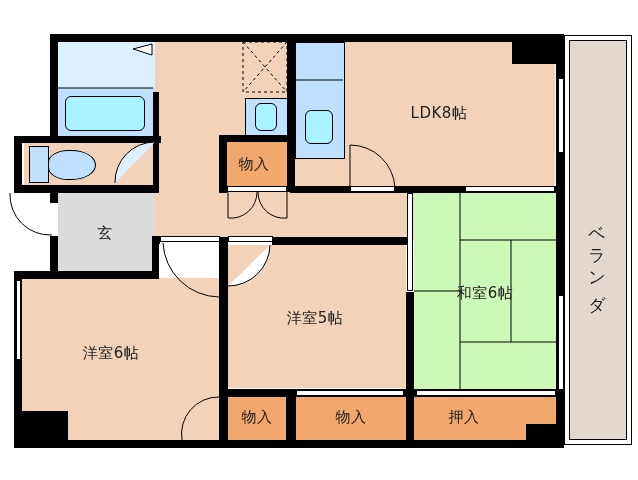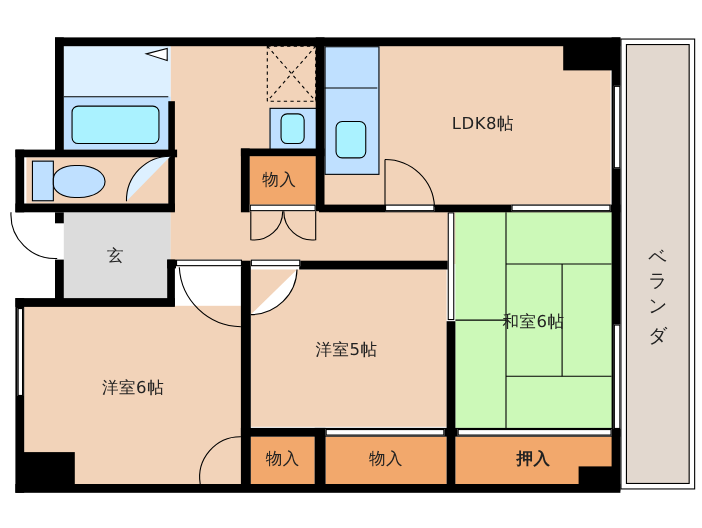--- a/index.html
+++ b/index.html
@@ -105,20 +105,20 @@
     <path d="M228 192 L228 218 A26 26 0 0 0 257 192"></path>
     <path d="M287 192 L287 218 A26 26 0 0 1 258 192"></path>
     <rect x="243" y="42" width="44" height="50" stroke-dasharray="3,3"></rect>
     <line x1="243" y1="42" x2="287" y2="92" stroke-dasharray="3,3"></line>
     <line x1="287" y1="42" x2="243" y2="92" stroke-dasharray="3,3"></line>
     <polygon points="133,49 152,44 152,55" fill="#fff"></polygon>
   </g>
 </svg>
 
 <div class="label" style="left:413px;top:113px;margin-left:26px;">LDK8帖</div>
-<div class="label" style="left:121px;top:353px;">洋室6帖</div>
+<div class="label" style="left:111px;top:353px;">洋室6帖</div>
 <div class="label" style="left:315px;top:318px;">洋室5帖</div>
 <div class="label" style="left:485px;top:293px;">和室6帖</div>
 <div class="label" style="left:105px;top:233px;">玄</div>
 <div class="label" style="left:254px;top:164px;">物入</div>
 <div class="label" style="left:257px;top:417px;">物入</div>
 <div class="label" style="left:351px;top:417px;">物入</div>
-<div class="label" style="left:485px;top:417px;font-weight:bold;">押入</div>
+<div class="label" style="left:464px;top:417px;">押入</div>
 
 </body></html>

